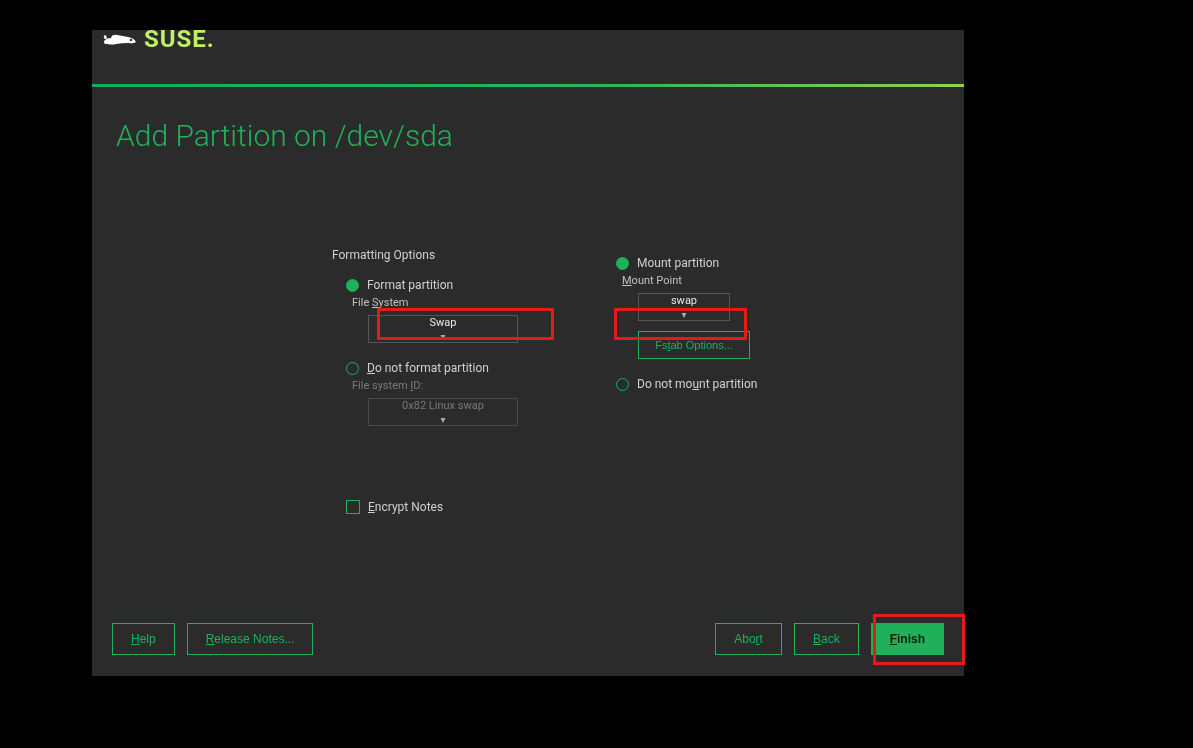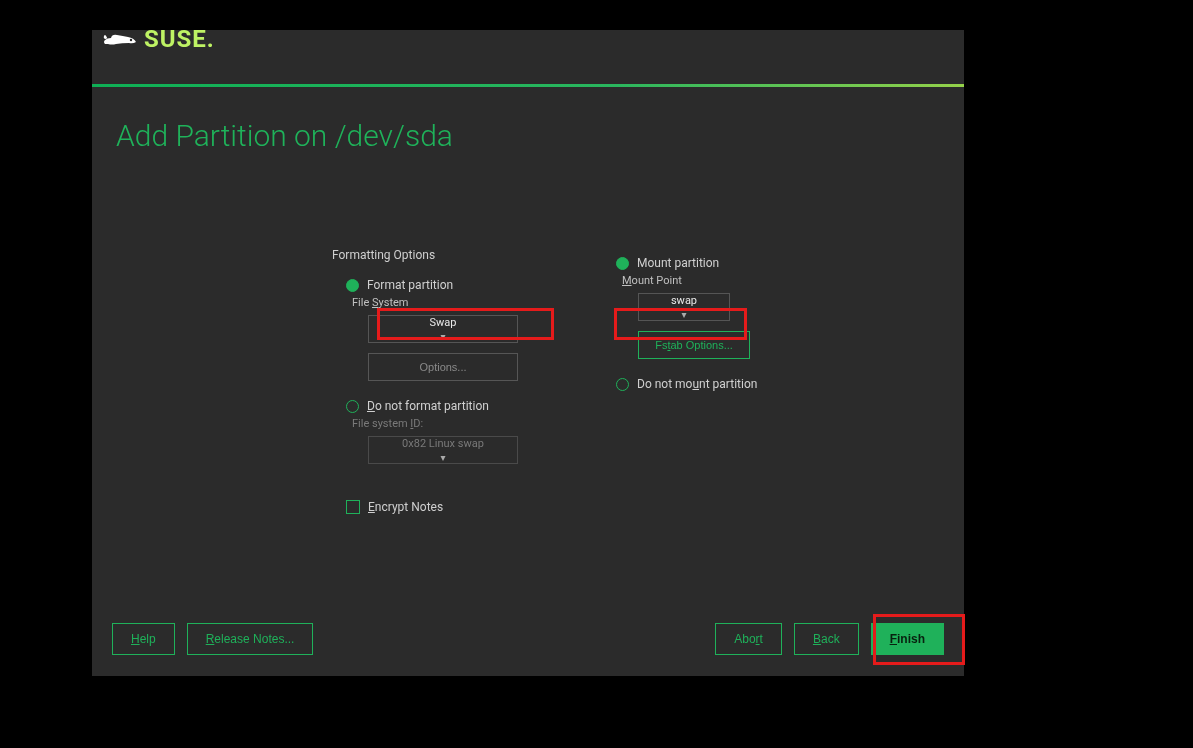--- a/index.html
+++ b/index.html
@@ -124,23 +124,20 @@
         <span class="radio selected"></span>
         <span>Format partition</span>
       </div>
       <div class="sub-label">
         <span>File </span><span class="underline-char">S</span><span>ystem</span>
       </div>
       <div class="combo">
         <span>Swap</span>
         <span class="chev">▾</span>
       </div>
-      <button class="btn disabled options-btn">
-        <span>Options...</span>
-      </button>
 
       <div class="radio-row" style="margin-top:18px">
         <span class="radio-ring"></span>
         <span><span class="underline-char">D</span><span>o not format partition</span></span>
       </div>
       <div class="sub-label dim">
         <span>File system </span><span class="underline-char">I</span><span>D:</span>
       </div>
       <div class="combo disabled">
         <span>0x82 Linux swap</span>

